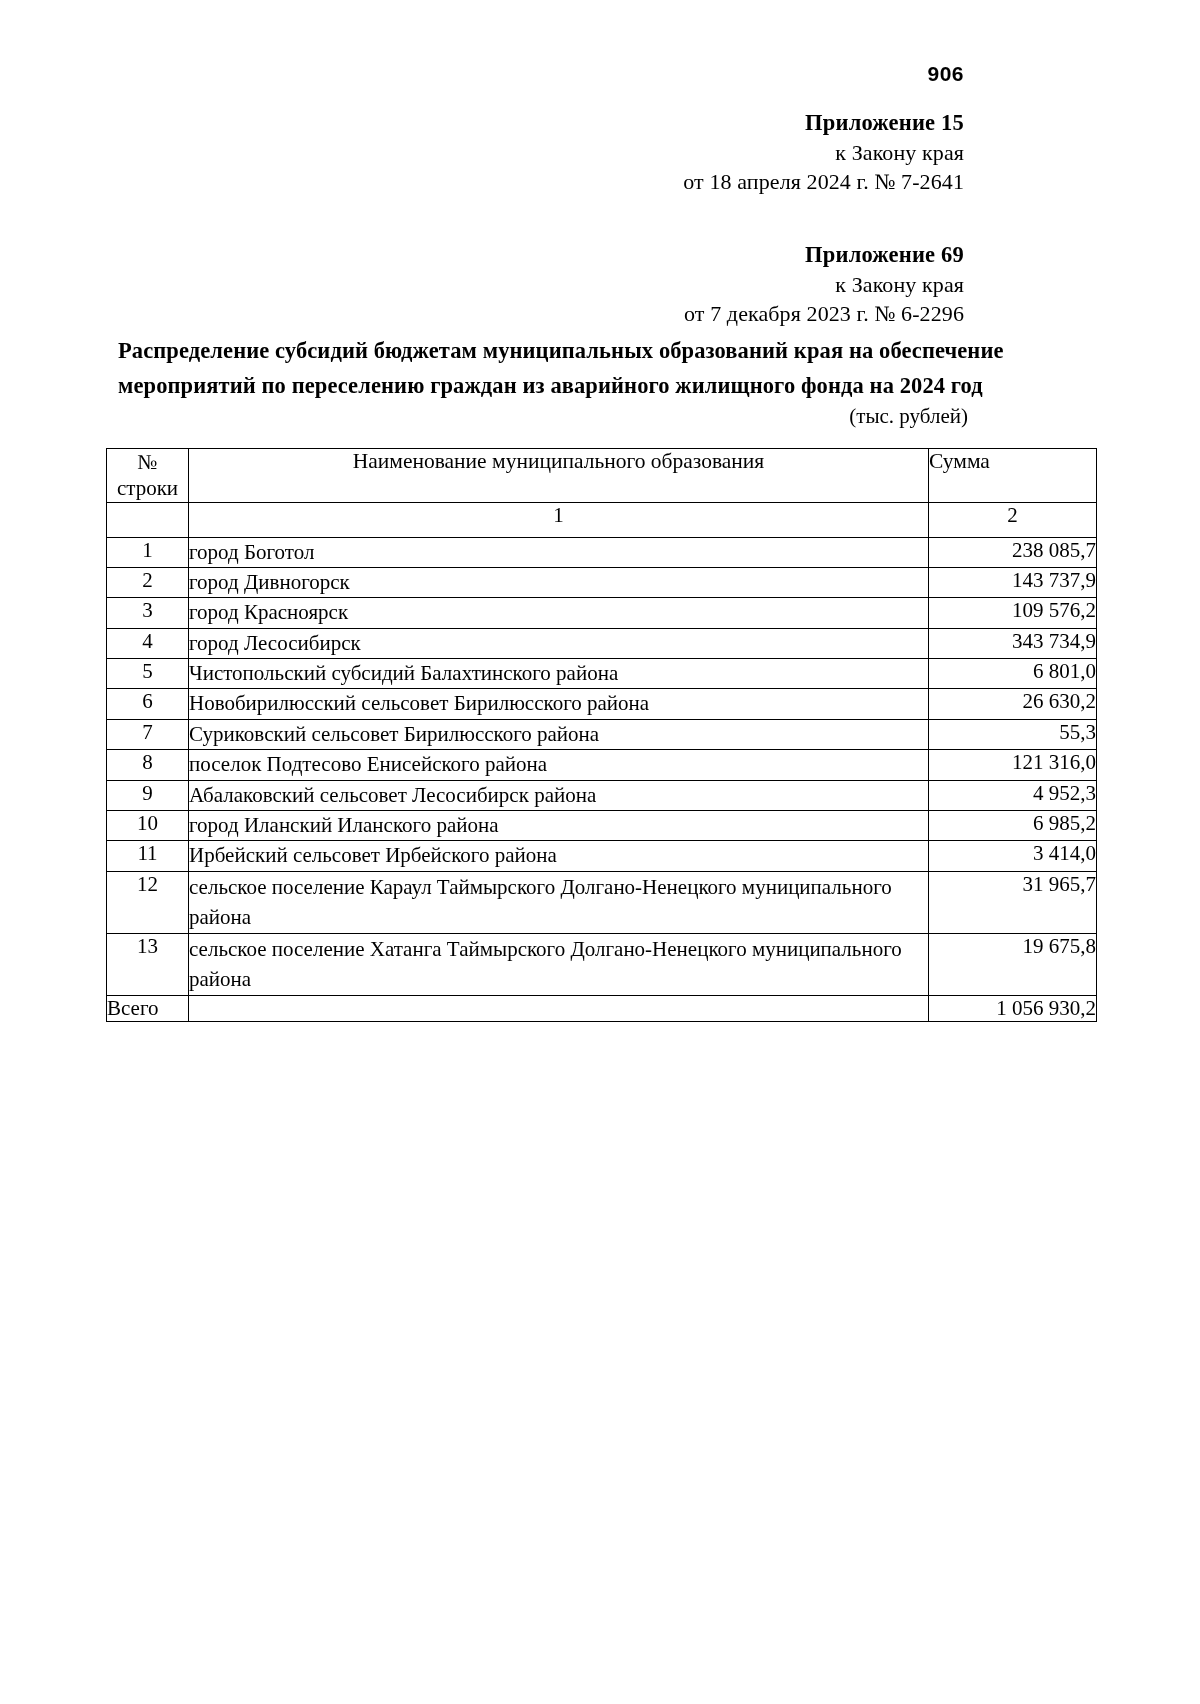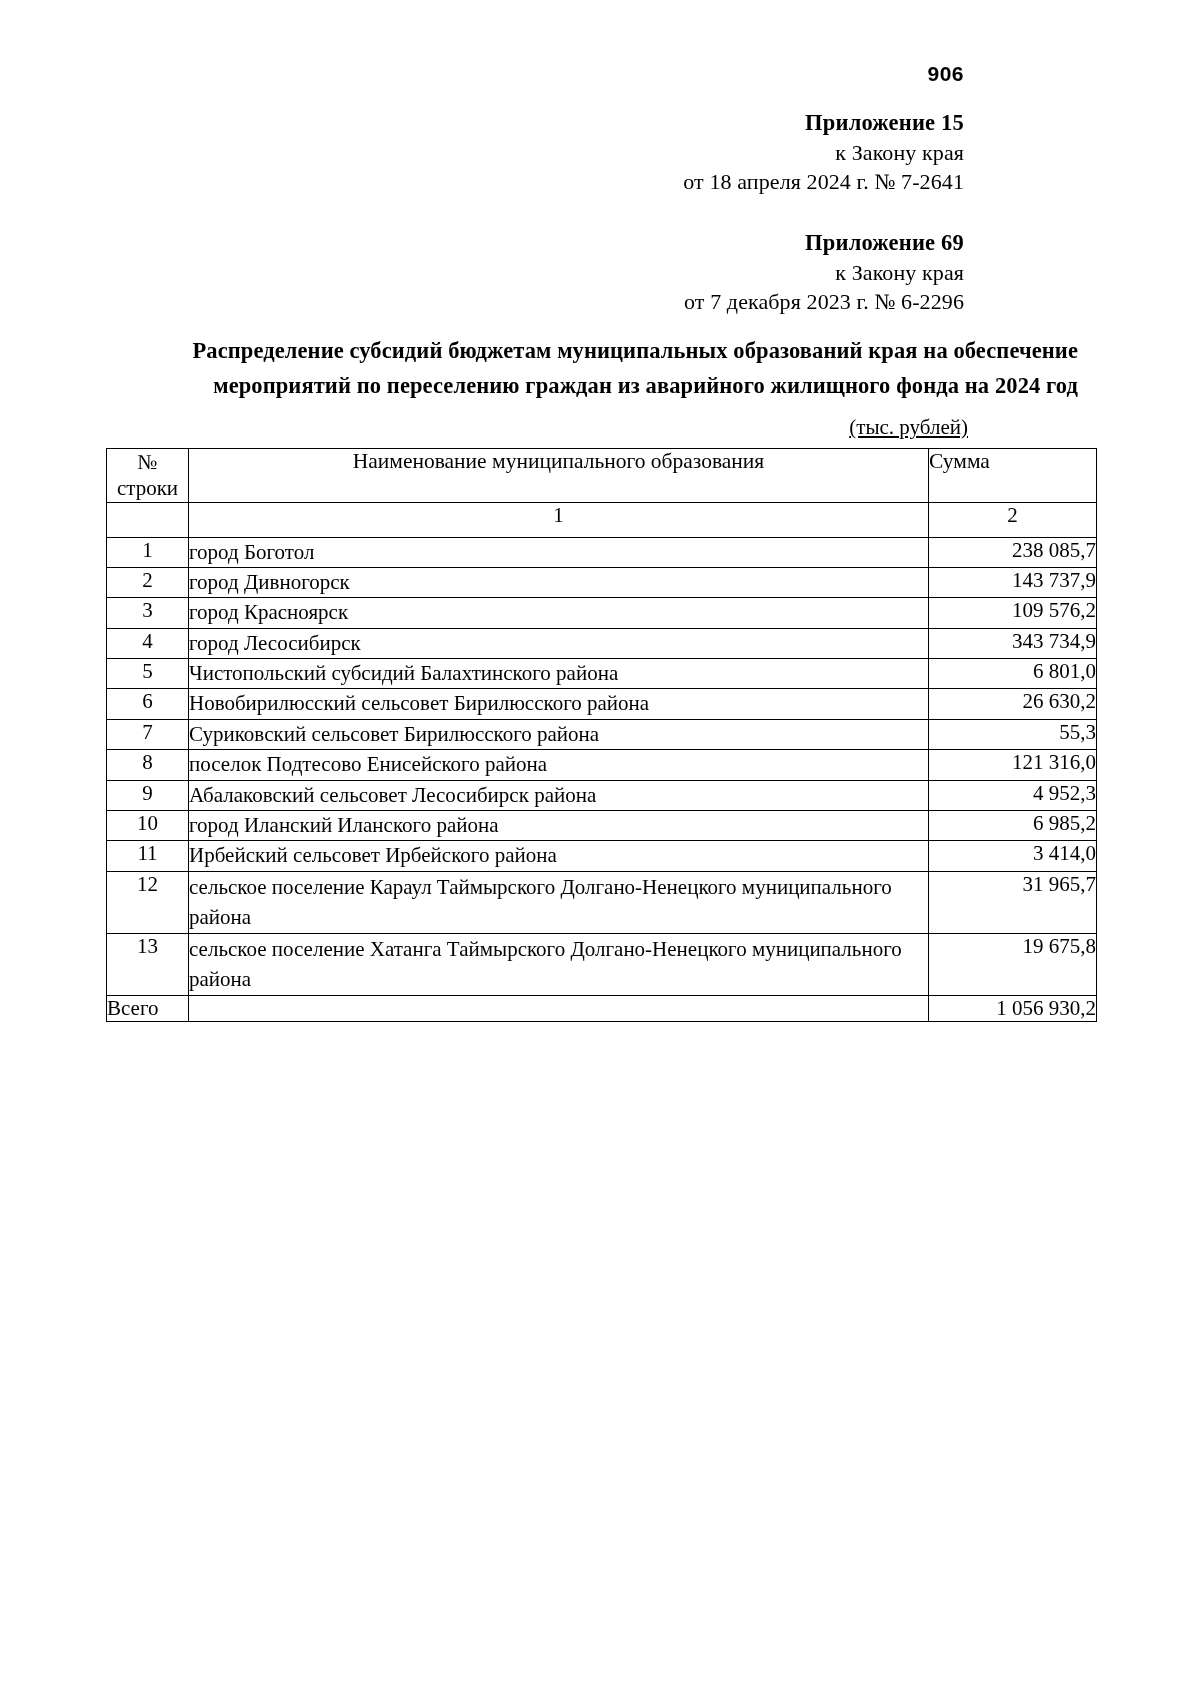--- a/index.html
+++ b/index.html
@@ -37,56 +37,55 @@
   }
 
   
   .appendix-block {
     position: absolute;
     right: 108px;
     text-align: right;
     line-height: 1.32;
   }
   .appendix-one { top: 108px; }
-  .appendix-two { top: 228px; }
+  .appendix-two { top: 240px; }
 
   .appendix-title {
     font-size: 22.5px;
     font-weight: bold;
     letter-spacing: 0.2px;
     white-space: nowrap;
   }
   .appendix-law,
   .appendix-date {
     font-size: 22px;
     white-space: nowrap;
     letter-spacing: 0.1px;
   }
 
   
   .doc-title {
     position: absolute;
     top: 334px;
     left: 118px;
     width: 960px;
-    text-align: right;
+    text-align: left;
     font-size: 22.5px;
     font-weight: bold;
     line-height: 1.55;
     letter-spacing: 0.1px;
   }
 
   
   .units-note {
     position: absolute;
-    top: 415px;
+    top: 404px;
     right: 104px;
     font-size: 21px;
     white-space: nowrap;
-    text-decoration: underline;
   }
 
   
   .table-wrap {
     position: absolute;
     top: 448px;
     left: 106px;
     width: 990px;
   }
 

